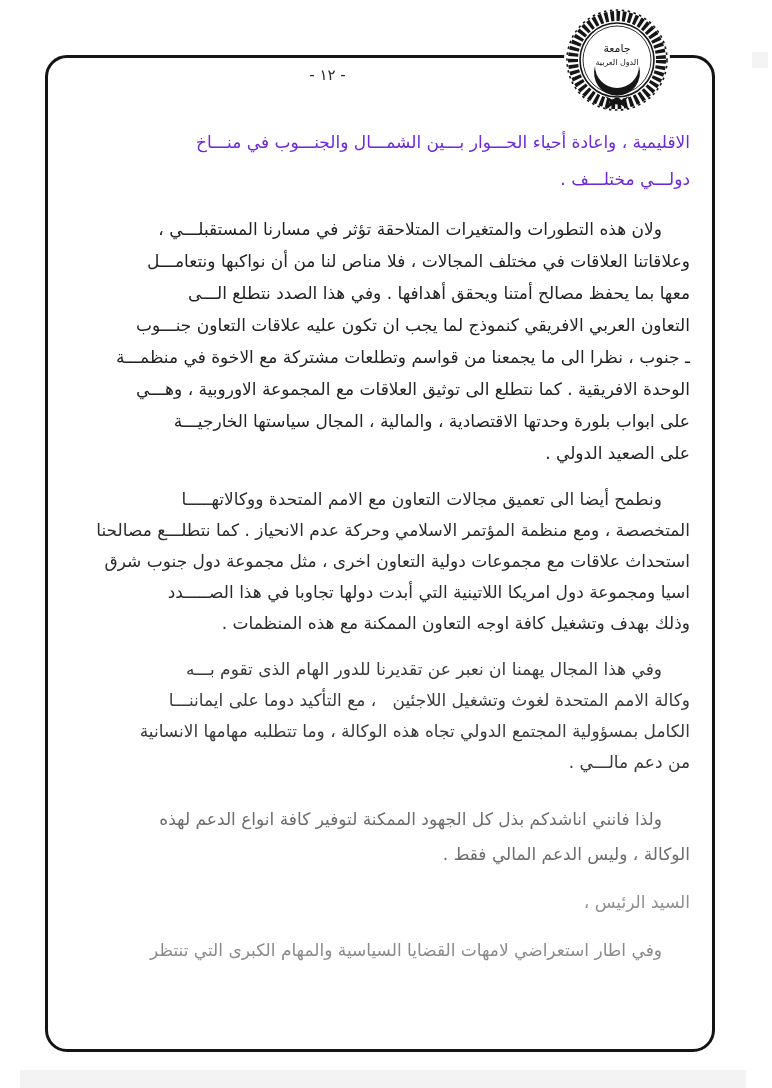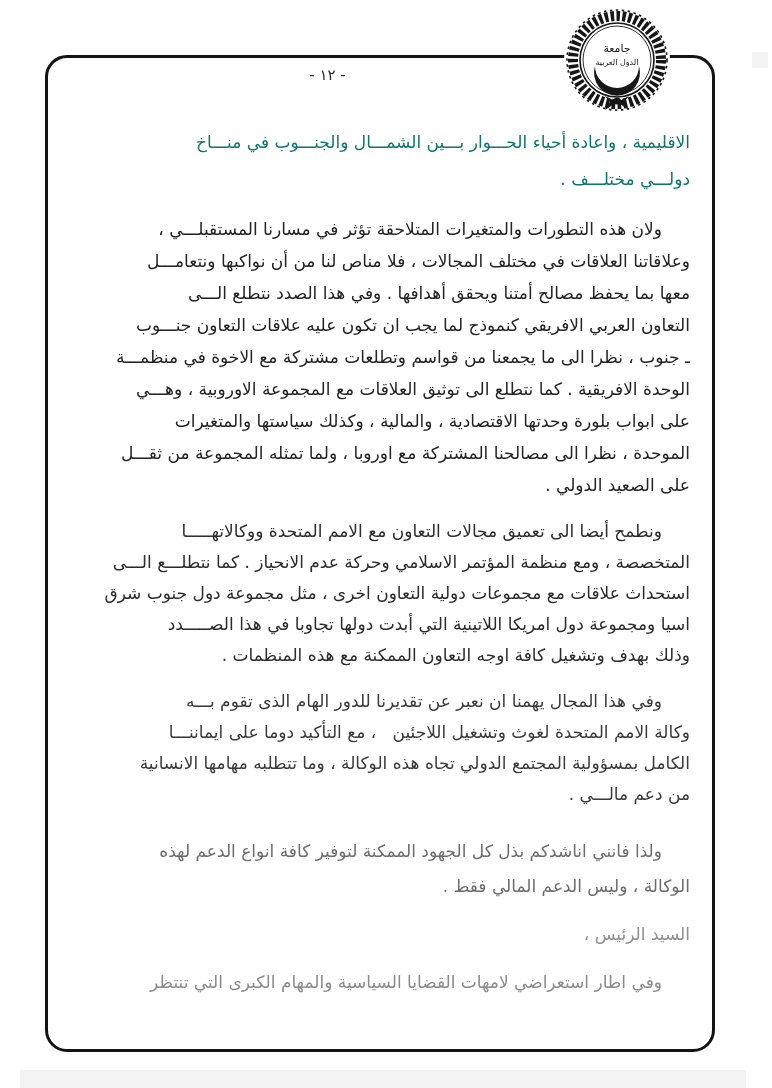--- a/index.html
+++ b/index.html
@@ -51,21 +51,21 @@
   }
   .para { margin: 0 0 14px 0; }
   .line {
     text-align: right;
     white-space: pre-wrap;
     font-size: 17px;
     line-height: 33px;
   }
   .indent { padding-right: 28px; margin-top: 15px; }
 
-  .para-a .line { line-height: 37px; color: #0f766e; }
+  .para-a .line { line-height: 37px; color: #6d28d9; }
   .para-b { margin-bottom: 10px; }
   .para-b .line { line-height: 32px; color: #232323; }
   .para-c { margin-bottom: 8px; }
   .para-c .line { line-height: 31px; color: #2b2b2b; }
   .para-d { margin-bottom: 24px; }
   .para-d .line { line-height: 31px; color: #3a3a3a; }
   .para-e { margin-bottom: 14px; }
   .para-e .line { line-height: 35px; color: #6c6c6c; }
   .para-f { margin-bottom: 14px; }
   .para-f .line { color: #8f8f8f; }
@@ -127,28 +127,27 @@
       <div class="line">دولـــي مختلـــف .</div>
     </div>
 
     <div class="para para-b">
       <div class="line indent">ولان هذه التطورات والمتغيرات المتلاحقة تؤثر في مسارنا المستقبلـــي ،</div>
       <div class="line">وعلاقاتنا العلاقات في مختلف المجالات ، فلا مناص لنا من أن نواكبها ونتعامـــل</div>
       <div class="line">معها بما يحفظ مصالح أمتنا ويحقق أهدافها . وفي هذا الصدد نتطلع الـــى</div>
       <div class="line">التعاون العربي الافريقي كنموذج لما يجب ان تكون عليه علاقات التعاون جنـــوب</div>
       <div class="line">ـ جنوب ، نظرا الى ما يجمعنا من قواسم وتطلعات مشتركة مع الاخوة في منظمـــة</div>
       <div class="line">الوحدة الافريقية . كما نتطلع الى توثيق العلاقات مع المجموعة الاوروبية ، وهـــي</div>
-      <div class="line">على ابواب بلورة وحدتها الاقتصادية ، والمالية ، وكذلك سياستها والمتغيرات</div>
-      <div class="line">الموحدة ، نظرا الى مصالحنا المشتركة مع اوروبا ، ولما تمثله المجموعة من ثقـــل</div>
+      <div class="line">على ابواب بلورة وحدتها الاقتصادية ، والمالية ، المجال سياستها الخارجيـــة</div>
       <div class="line">على الصعيد الدولي .</div>
     </div>
 
     <div class="para para-c">
       <div class="line indent">ونطمح أيضا الى تعميق مجالات التعاون مع الامم المتحدة ووكالاتهـــــا</div>
-      <div class="line">المتخصصة ، ومع منظمة المؤتمر الاسلامي وحركة عدم الانحياز . كما نتطلـــع الـــى</div>
+      <div class="line">المتخصصة ، ومع منظمة المؤتمر الاسلامي وحركة عدم الانحياز . كما نتطلـــع مصالحنا</div>
       <div class="line">استحداث علاقات مع مجموعات دولية التعاون اخرى ، مثل مجموعة دول جنوب شرق</div>
       <div class="line">اسيا ومجموعة دول امريكا اللاتينية التي أبدت دولها تجاوبا في هذا الصـــــدد</div>
       <div class="line">وذلك بهدف وتشغيل كافة اوجه التعاون الممكنة مع هذه المنظمات .</div>
     </div>
 
     <div class="para para-d">
       <div class="line indent">وفي هذا المجال يهمنا ان نعبر عن تقديرنا للدور الهام الذى تقوم بـــه</div>
       <div class="line">وكالة الامم المتحدة لغوث وتشغيل اللاجئين   ، مع التأكيد دوما على ايماننـــا</div>
       <div class="line">الكامل بمسؤولية المجتمع الدولي تجاه هذه الوكالة ، وما تتطلبه مهامها الانسانية</div>
       <div class="line">من دعم مالـــي .</div>

